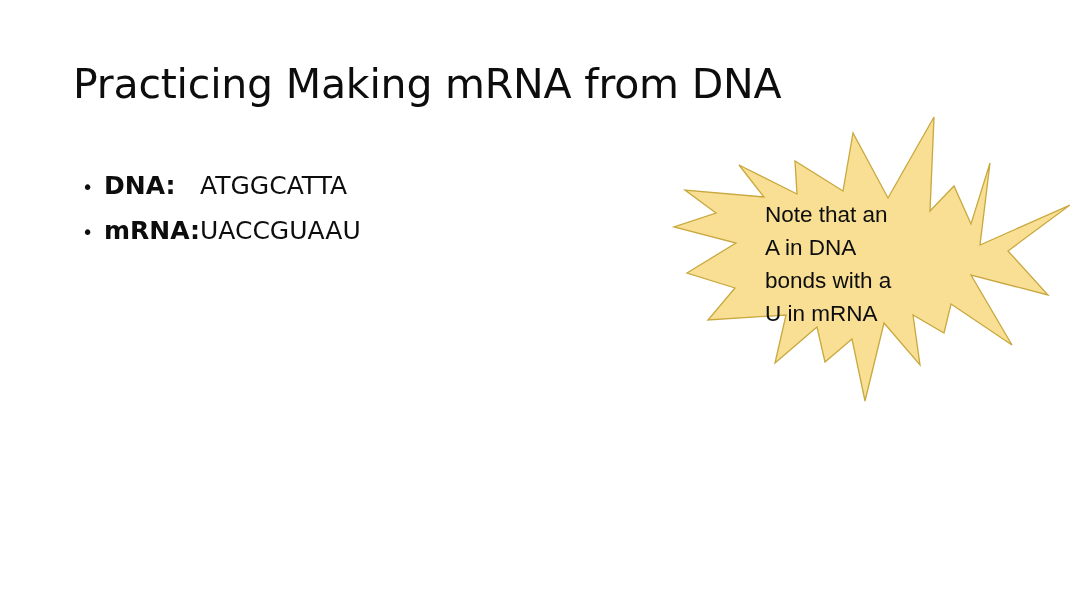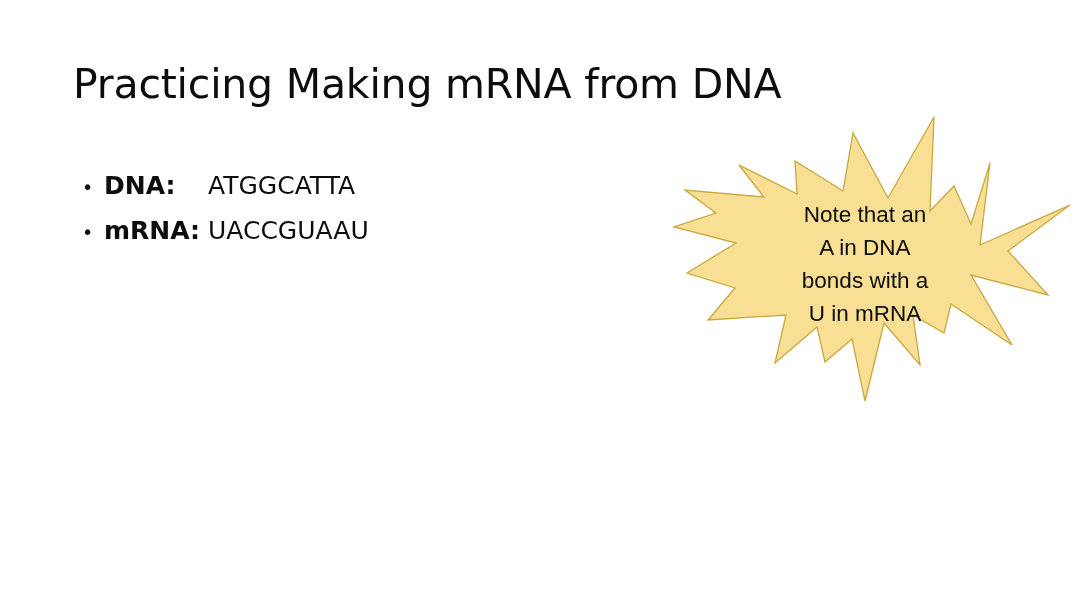--- a/index.html
+++ b/index.html
@@ -64,21 +64,21 @@
     color: #0d0d0d;
   }
   #body-list li .bullet-label {
     display: inline-block;
     flex: 0 0 auto;
     font-weight: bold;
   }
   #body-list li .bullet-seq {
     display: inline-block;
     flex: 0 0 auto;
-    margin-left: 8px;
+    margin-left: 0;
   }
   #body-list li.row-dna .bullet-label { width: 96px; flex: 0 0 96px; }
   #body-list li.row-mrna .bullet-label { width: 96px; flex: 0 0 96px; }
 
   
   #callout {
     position: absolute;
     left: 660px;
     top: 110px;
     width: 410px;
@@ -90,21 +90,20 @@
     top: 0;
     width: 410px;
     height: 298px;
     display: block;
   }
   #callout-text {
     position: absolute;
     left: 105px;
     top: 88px;
     width: 200px;
-    text-align: center;
     font-family: "Liberation Sans", sans-serif;
     font-size: 22.5px;
     line-height: 33px;
     color: #0d0d0d;
     white-space: pre-line;
   }
 </style>
 </head>
 <body>
 

